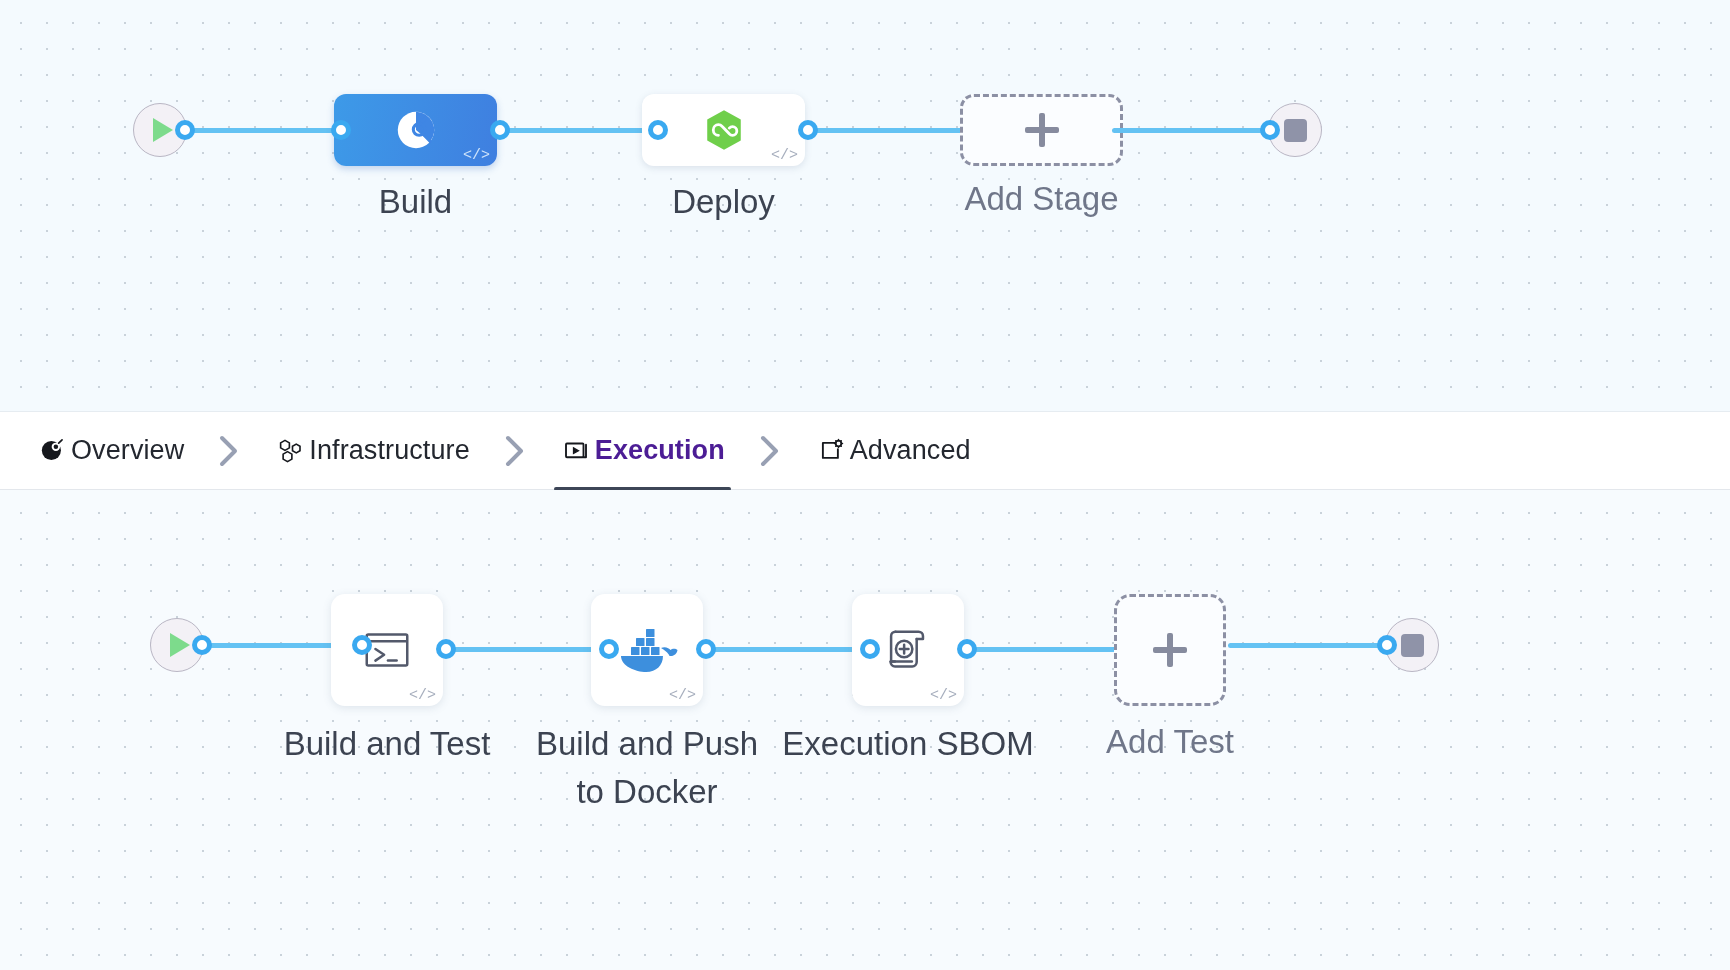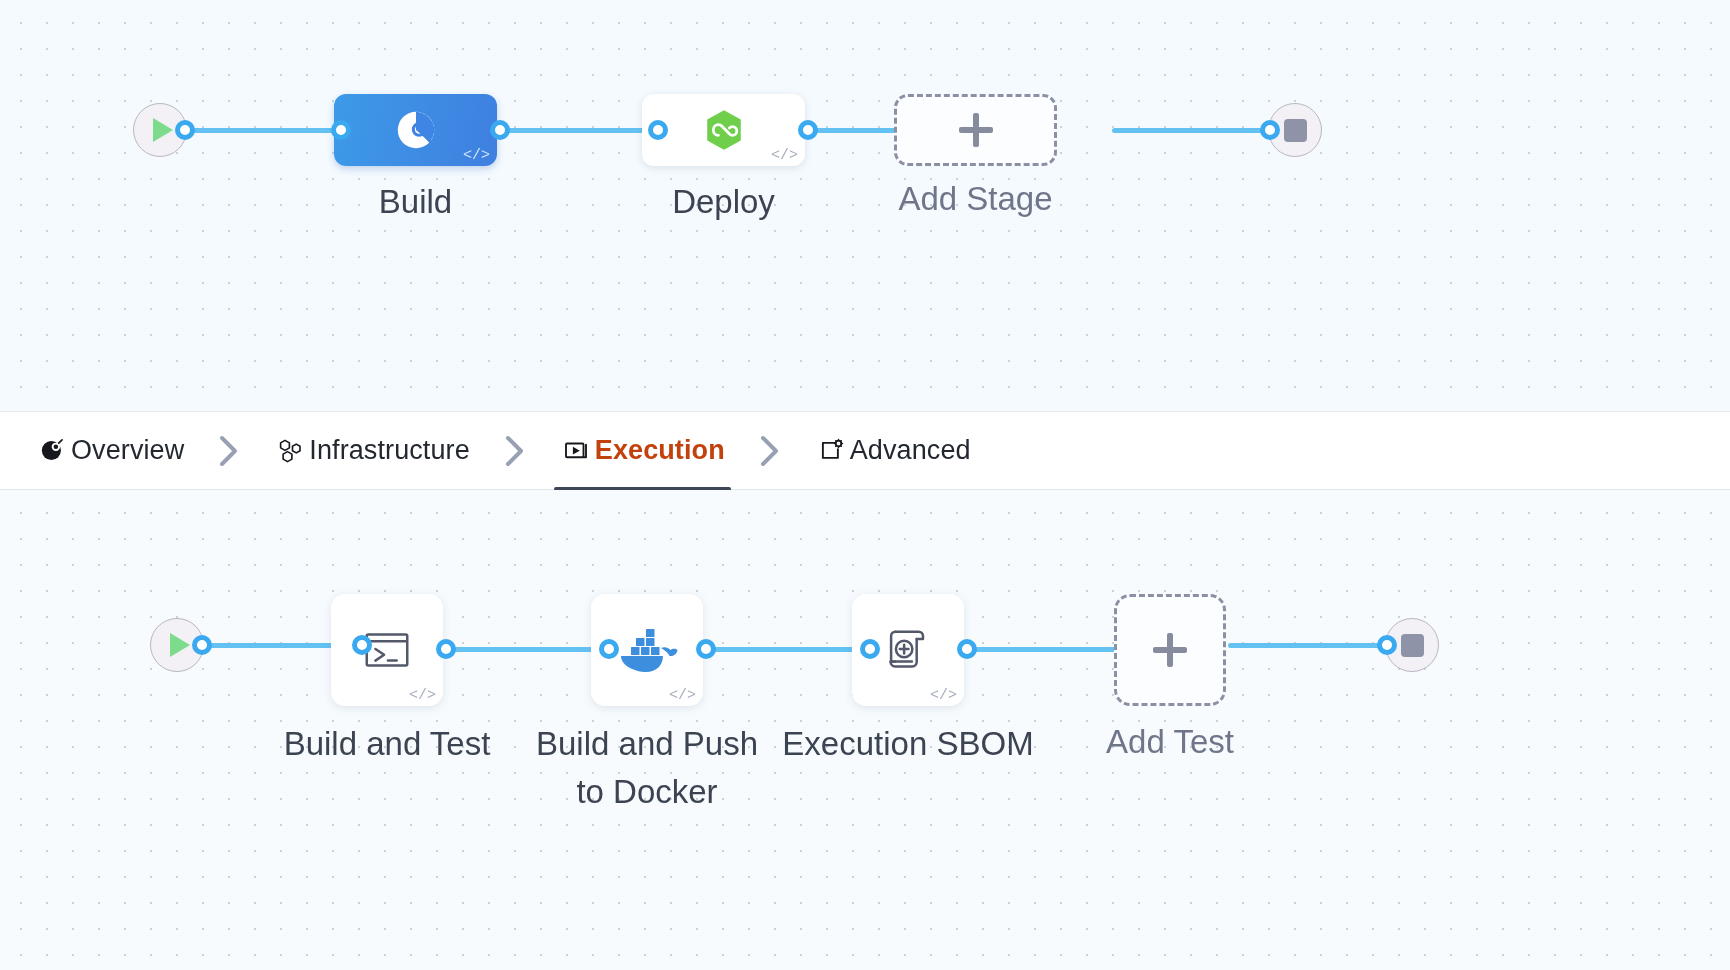--- a/index.html
+++ b/index.html
@@ -34,21 +34,21 @@
   }
   .tab {
     display: flex; align-items: center; gap: 3px;
     height: 78px; position: relative;
     cursor: pointer; padding: 0 6px;
   }
   .tab .tab-label {
     font-size: 27px; color: #23272f; letter-spacing: .1px;
     white-space: nowrap;
   }
-  .tab.active .tab-label { font-weight: bold; color: #c2410c; }
+  .tab.active .tab-label { font-weight: bold; color: #4c1d95; }
   .tab.active::after {
     content: ""; position: absolute;
     left: 0; right: 0; bottom: -1px; height: 4px;
     background: #3d4657; border-radius: 2px;
   }
   .tab-sep {
     width: 78px; display: flex; align-items: center; justify-content: center;
     color: #98a0b3;
   }
   .tab-icon { display: flex; align-items: center; justify-content: center; width: 32px; height: 32px; }
@@ -186,21 +186,21 @@
         <span class="code-badge on-white">&lt;/&gt;</span>
       </div>
       <div class="node-label" style="top:84px;">Deploy</div>
     </div>
 
     <div class="row" style="left:798px; top:120px;">
       <div class="port"></div>
       <div class="edge" style="width:152px; margin-left:-6px;"></div>
     </div>
 
-    <div class="stage-wrap" style="position:absolute; left:894px; top:94px;">
+    <div class="stage-wrap" style="position:absolute; left:960px; top:94px;">
       <div class="stage addstage">
         <div class="plus"></div>
       </div>
       <div class="node-label muted" style="top:81px;">Add Stage</div>
     </div>
 
     <div class="row" style="left:1112px; top:103px;">
       <div class="edge" style="width:154px; margin-top:0;"></div>
       <div class="port" style="margin-left:-6px;"></div>
       <div class="terminal" style="margin-left:-12px;">

